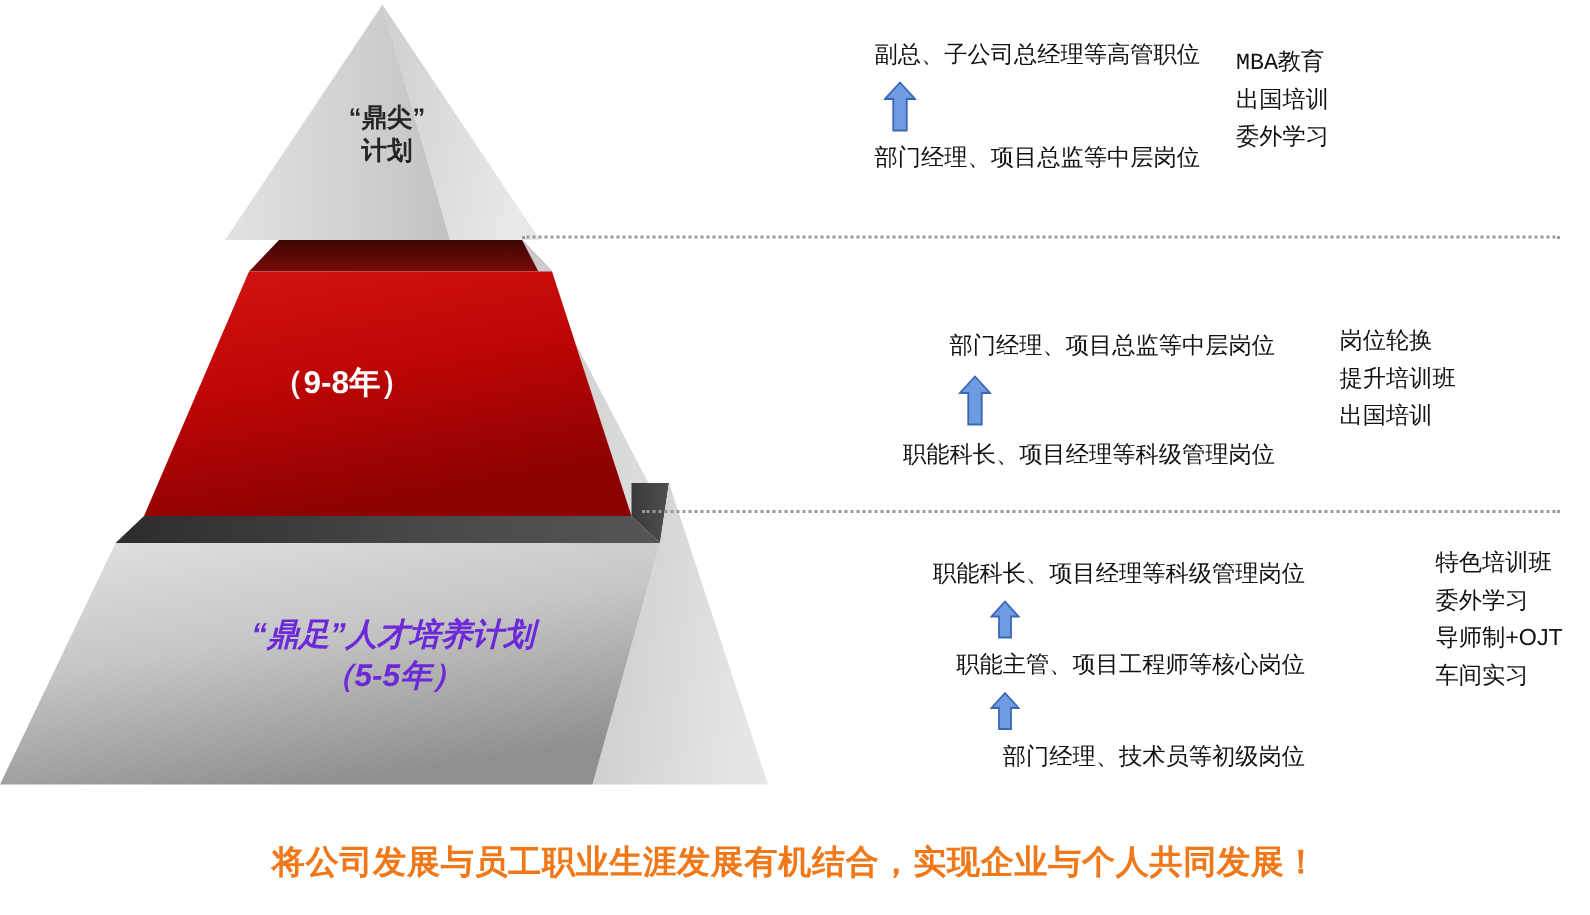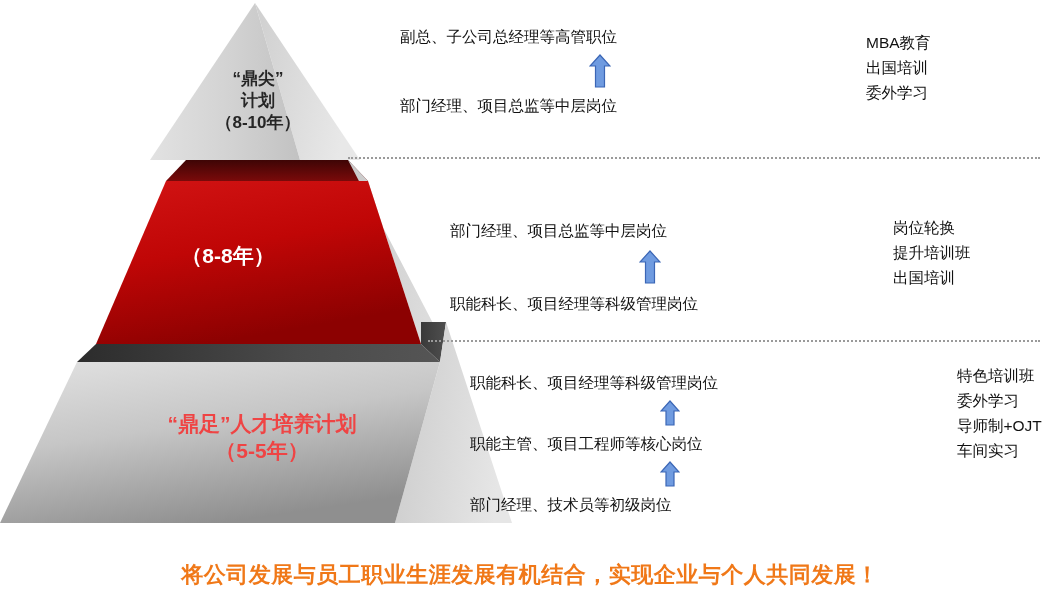--- a/index.html
+++ b/index.html
@@ -49,21 +49,22 @@
     top: 243px;
     width: 300px;
     font-size: 21px;
     color: #ffffff;
   }
   #tier-bottom-label {
     left: 62px;
     top: 411px;
     width: 400px;
     font-size: 21px;
-    color: #ef4444;
+    color: #6d28d9;
+    font-style: italic;
   }
 
   
   .dotted-sep {
     position: absolute;
     height: 0;
     border-top: 2px dotted #9a9a9a;
   }
   #dotted-sep-top {
     left: 348px;
@@ -72,21 +73,21 @@
   }
   #dotted-sep-mid {
     left: 428px;
     top: 340px;
     width: 612px;
   }
 
   
   .role-block {
     position: absolute;
-    text-align: left;
+    text-align: right;
   }
   .role-line {
     font-size: 15.5px;
     color: #111111;
     line-height: 1.1;
     white-space: nowrap;
   }
   .arrow-row {
     display: flex;
     justify-content: center;
@@ -102,21 +103,21 @@
   }
   .method-line {
     font-size: 15.5px;
     color: #111111;
     line-height: 1.62;
     white-space: nowrap;
   }
 
   
   #roles-top   { left: 400px; top: 28px;  width: 400px; }
-  #methods-top { left: 866px; top: 30px;  width: 180px; }
+  #methods-top { left: 824px; top: 30px;  width: 180px; font-family: Liberation Mono, monospace; }
 
   
   #roles-mid   { left: 450px; top: 222px; width: 400px; }
   #methods-mid { left: 893px; top: 215px; width: 180px; }
 
   
   #roles-bot   { left: 470px; top: 374px; width: 400px; }
   #methods-bot { left: 957px; top: 363px; width: 180px; }
 
   .gap-8  { height: 9px; }
@@ -212,25 +213,24 @@
 
       <polygon points="446,322 512,523 395,523 440,362" fill="url(#gradBotSide)"></polygon>
 
       <polygon points="77,362 440,362 395,523 0,523" fill="url(#gradBotFront)"></polygon>
     </g>
   </svg>
 
   <div class="tier-label" id="tier-top-label">
     <div>“鼎尖”</div>
     <div>计划</div>
-    <div>（8-10年）</div>
   </div>
 
   <div class="tier-label" id="tier-mid-label">
-    <div>（8-8年）</div>
+    <div>（9-8年）</div>
   </div>
 
   <div class="tier-label" id="tier-bottom-label">
     <div>“鼎足”人才培养计划</div>
     <div>（5-5年）</div>
   </div>
 </div>
 
 <div class="dotted-sep" id="dotted-sep-top"></div>
 <div class="dotted-sep" id="dotted-sep-mid"></div>

